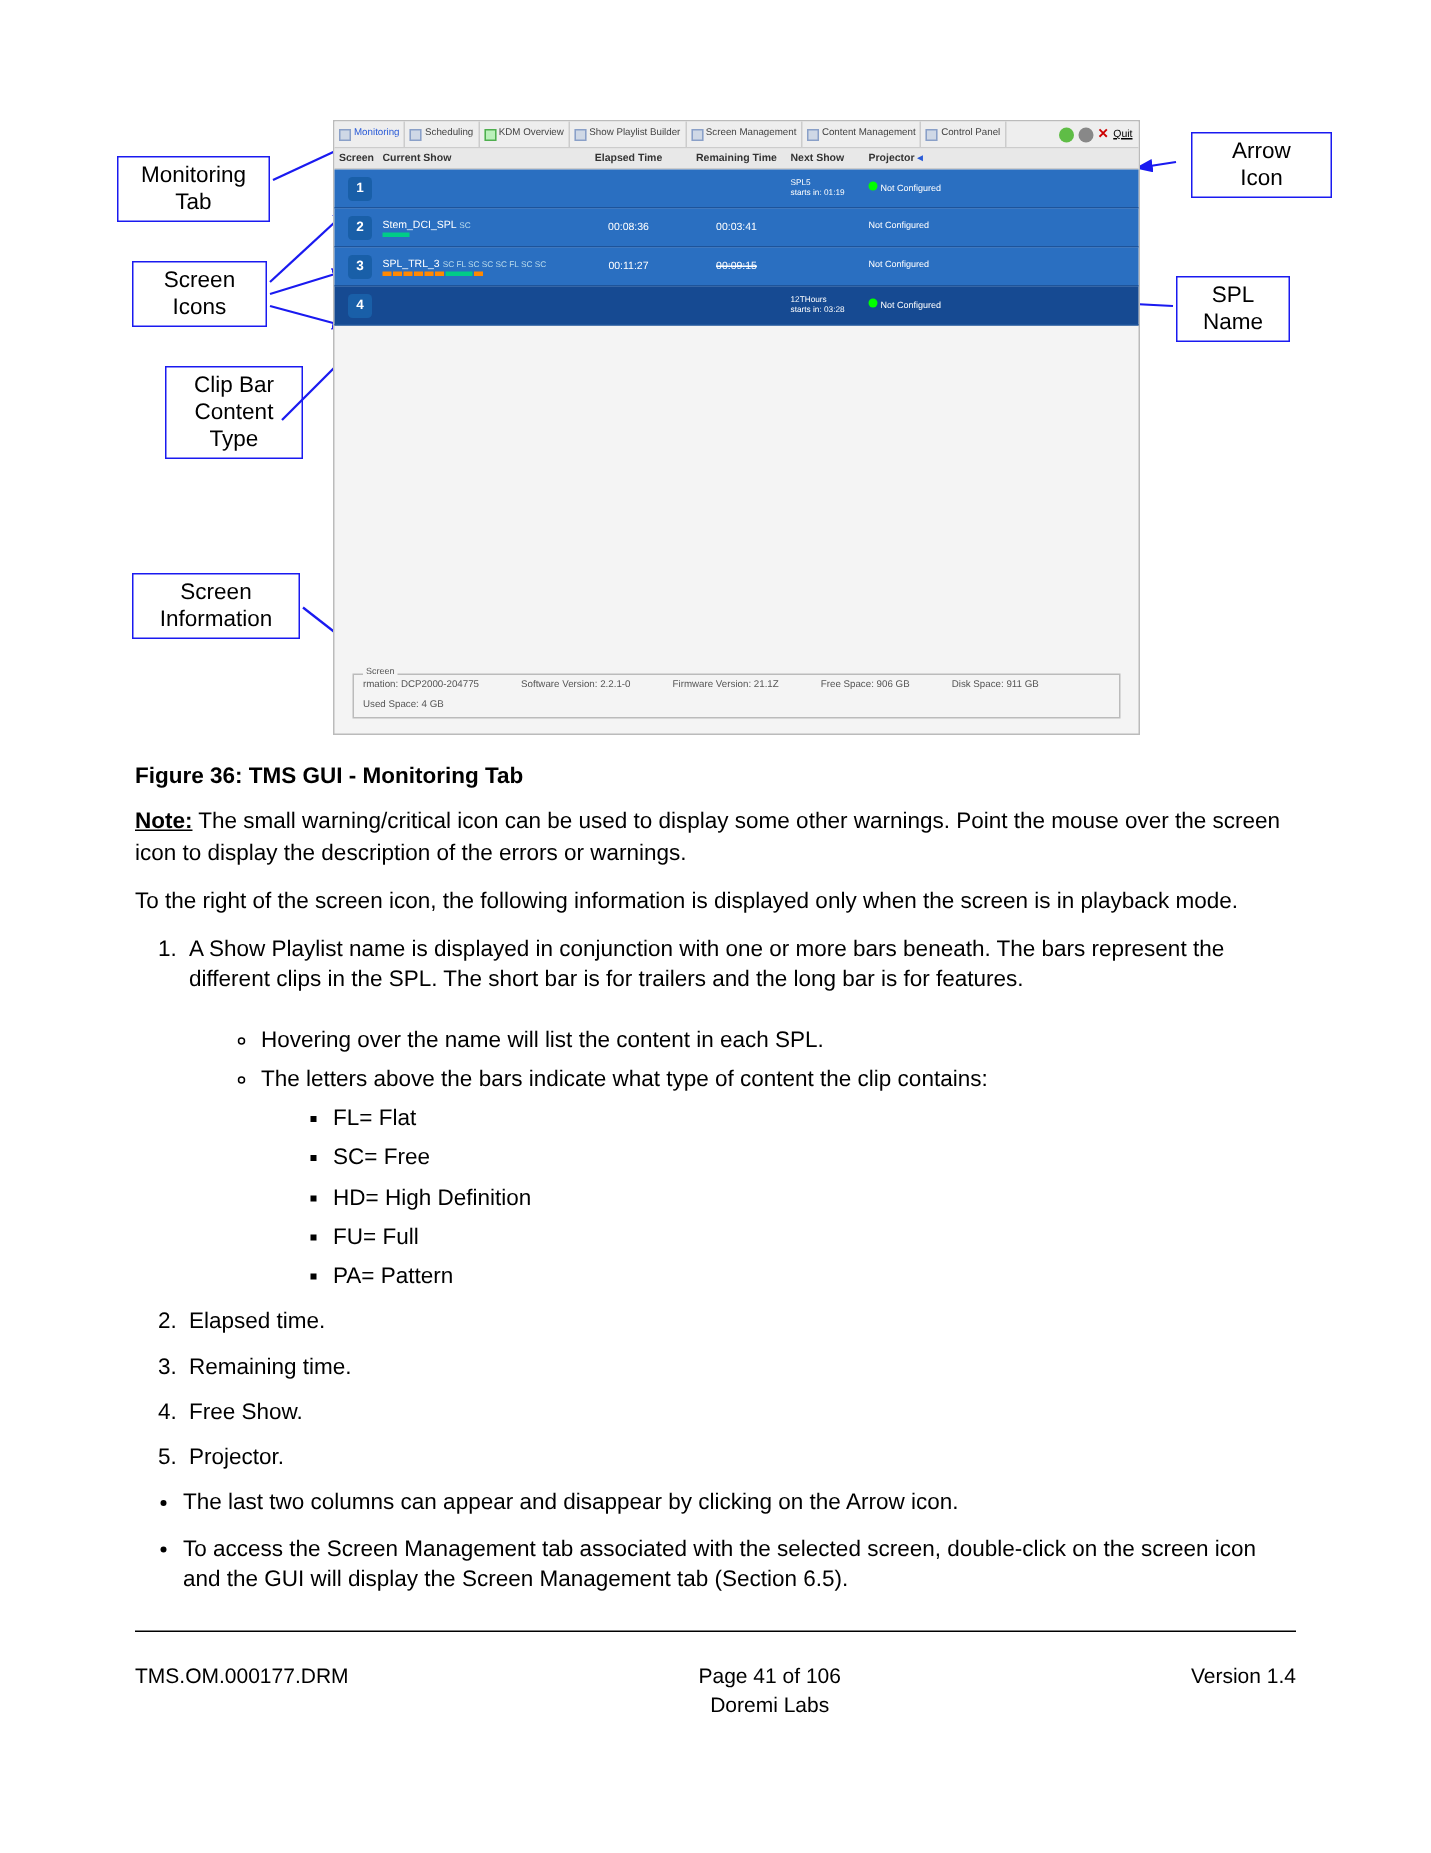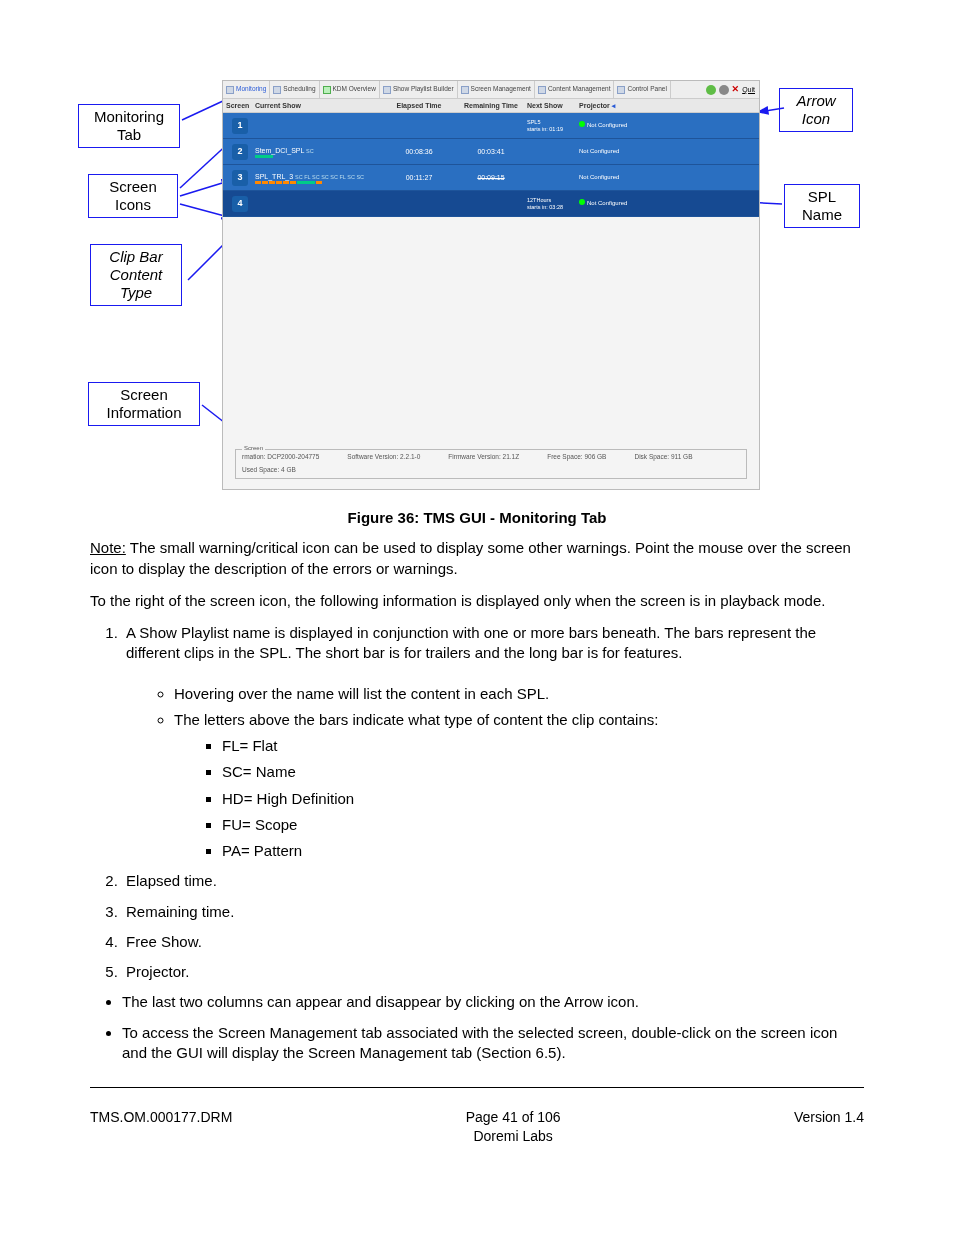--- a/index.html
+++ b/index.html
@@ -77,23 +77,23 @@
   .next-small{ font-size:5.5px; color:#fff; line-height:1.1; }
   .proj-text{ font-size:6px; color:#fff; }
   .status-led{width:6px;height:6px;border-radius:50%;background:#0f0;display:inline-block;margin-right:2px;}
   .screen-info {
     position:absolute; bottom:10px; left:12px; right:12px;
     border:1px solid #bbb; padding:3px 6px; font-size:6.5px;
     display:flex; flex-wrap:wrap; gap:4px 28px; color:#555;
   }
   .si-title{ position:absolute; top:-6px; left:6px; background:#f4f4f4; padding:0 2px; font-size:6px; color:#555;}
   svg.pointer{ position:absolute; overflow:visible; pointer-events:none; }
-  .caption { text-align:center; font-weight:bold; margin:4px 0 10px 0; }
+  .caption { font-weight:bold; margin:4px 0 10px 0; }
   p.body { margin: 6px 0 12px 0; }
-  .note-label { font-weight:normal; text-decoration:underline;margin-top:20px; }
+  .note-label { font-weight:bold; text-decoration:underline;margin-top:20px; }
   ol.main { margin:8px 0 8px 32px; }
   ol.main > li { margin-bottom:10px; padding-left:4px;}
   ul.circ { list-style-type:circle; margin:20px 0 8px 48px; }
   ul.circ > li { margin-bottom:6px; }
   ul.sq { list-style-type:square; margin:6px 0 6px 48px; }
   ul.sq > li { margin-bottom:6px; }
   ul.bul { list-style-type:disc; margin:4px 0 24px 32px; }
   ul.bul > li { margin-bottom:10px; }
   hr.ftr { margin-top:24px; border:none; border-top:1px solid #000; }
   .footer { display:flex; justify-content:space-between; font-size:14px; margin-top:20px; }
@@ -101,27 +101,27 @@
 </style>
 </head>
 <body>
 
 <div class="figure-block">
 
   <div class="callout" style="top:24px;left:-12px;width:102px;"><span style="white-space:pre-line;">Monitoring
 Tab</span></div>
   <div class="callout" style="top:94px;left:-2px;width:90px;"><span style="white-space:pre-line;">Screen
 Icons</span></div>
-  <div class="callout" style="top:164px;left:0;width:92px;font-style:italic;"><span style="white-space:pre-line;">Clip Bar
+  <div class="callout" style="top:164px;left:20px;width:92px;"><span style="white-space:pre-line;">Clip Bar
 Content
 Type</span></div>
   <div class="callout" style="top:302px;left:-2px;width:112px;"><span style="white-space:pre-line;">Screen
 Information</span></div>
 
-  <div class="callout" style="top:8px;left:689px;width:74px;font-style:italic;"><span style="white-space:pre-line;">Arrow
+  <div class="callout" style="top:8px;left:704px;width:94px;"><span style="white-space:pre-line;">Arrow
 Icon</span></div>
   <div class="callout" style="top:104px;left:694px;width:76px;"><span style="white-space:pre-line;">SPL
 Name</span></div>
 
   <svg class="pointer" style="top:0;left:0;width:100%;height:100%;">
     <defs>
         <marker id="ah" markerWidth="8" markerHeight="8" refX="7" refY="3" orient="auto">
           <path d="M0,0 L8,3 L0,6 Z" fill="#1a1af0"></path>
         </marker>
       </defs>
@@ -267,23 +267,23 @@
 
 <ol class="main">
   <li>
     <span>A Show Playlist name is displayed in conjunction with one or more bars beneath. The bars represent the different clips in the SPL. The short bar is for trailers and the long bar is for features.</span>
     <ul class="circ">
       <li>Hovering over the name will list the content in each SPL.</li>
       <li>
         <span>The letters above the bars indicate what type of content the clip contains:</span>
         <ul class="sq">
           <li>FL= Flat</li>
-          <li>SC= Name</li>
+          <li>SC= Free</li>
           <li>HD= High Definition</li>
-          <li>FU= Scope</li>
+          <li>FU= Full</li>
           <li>PA= Pattern</li>
         </ul>
       </li>
     </ul>
   </li>
   <li>Elapsed time.</li>
   <li>Remaining time.</li>
   <li>Free Show.</li>
   <li>Projector.</li>
 </ol>

